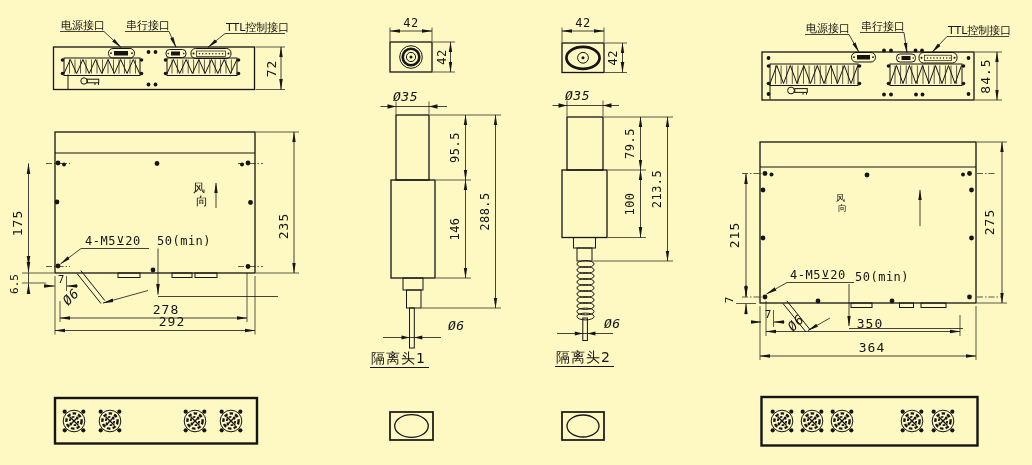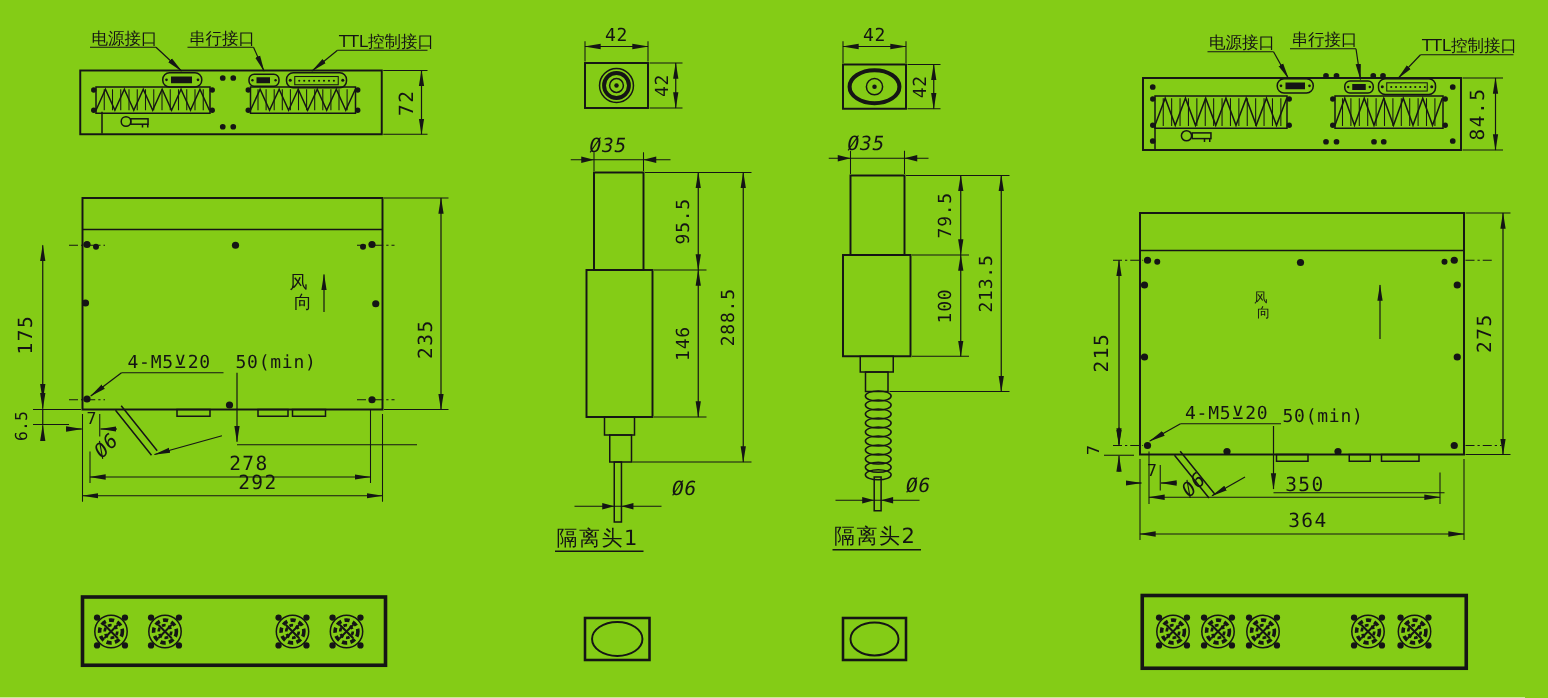--- a/index.html
+++ b/index.html
@@ -1,16 +1,16 @@
 <!DOCTYPE html>
 <html><head>
 <meta charset="utf-8">
 <style>
   html,body{margin:0;padding:0;background:#ffffff;}
-  .stage{width:1032px;height:465px;background:#84cc16;position:relative;overflow:hidden;}
+  .stage{width:1032px;height:465px;background:#fef9c3;position:relative;overflow:hidden;}
   svg{display:block;}
   .ln   {stroke:#151515;stroke-width:1.3;fill:none;}
   .lnt  {stroke:#151515;stroke-width:1;fill:none;}
   .bold {stroke:#151515;stroke-width:2.4;fill:none;}
   .thin {stroke:#151515;stroke-width:0.7;fill:none;}
   .dimln{stroke:#151515;stroke-width:0.8;fill:none;}
   .blk  {fill:#151515;stroke:none;}
   text{fill:#141414;}
   .dim  {font-family:"DejaVu Sans Mono",monospace;font-size:12px;letter-spacing:0.5px;}
   .dim13{font-family:"DejaVu Sans Mono",monospace;font-size:13px;letter-spacing:1px;}

